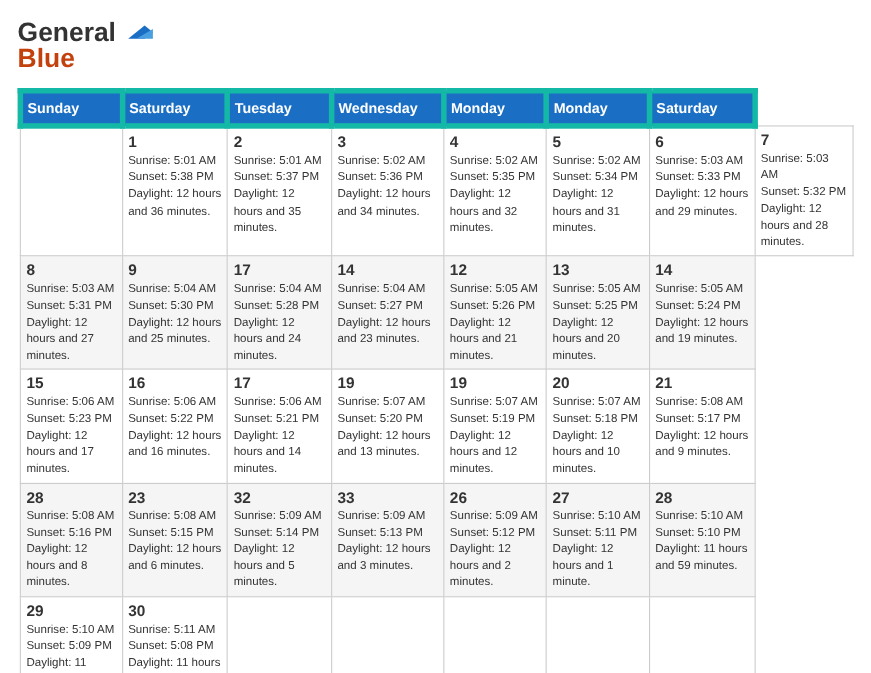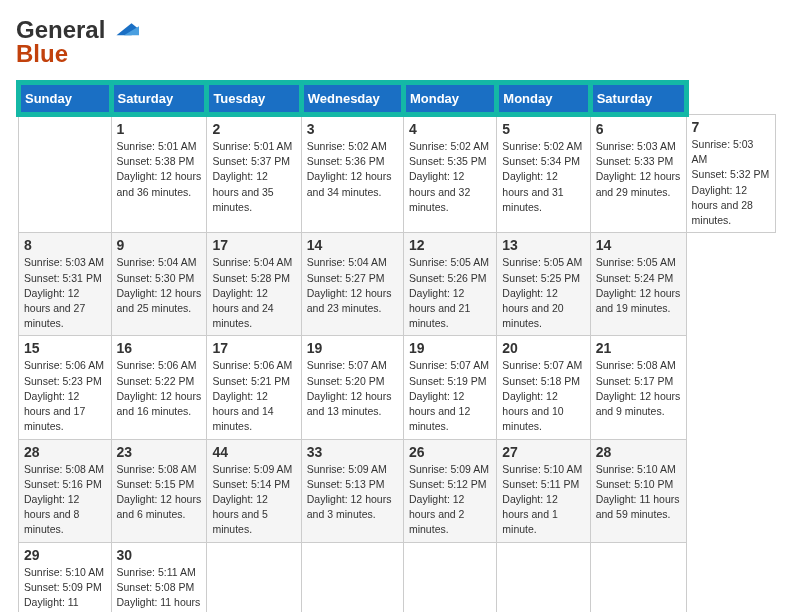--- a/index.html
+++ b/index.html
@@ -214,21 +214,21 @@
       <tr>
         <td>
         <span class="day-num">28</span>
         <span class="day-info">Sunrise: 5:08 AM<br>Sunset: 5:16 PM<br>Daylight: 12 hours and 8 minutes.</span>
       </td>
         <td>
         <span class="day-num">23</span>
         <span class="day-info">Sunrise: 5:08 AM<br>Sunset: 5:15 PM<br>Daylight: 12 hours and 6 minutes.</span>
       </td>
         <td>
-        <span class="day-num">44</span>
+        <span class="day-num">32</span>
         <span class="day-info">Sunrise: 5:09 AM<br>Sunset: 5:14 PM<br>Daylight: 12 hours and 5 minutes.</span>
       </td>
         <td>
         <span class="day-num">33</span>
         <span class="day-info">Sunrise: 5:09 AM<br>Sunset: 5:13 PM<br>Daylight: 12 hours and 3 minutes.</span>
       </td>
         <td>
         <span class="day-num">26</span>
         <span class="day-info">Sunrise: 5:09 AM<br>Sunset: 5:12 PM<br>Daylight: 12 hours and 2 minutes.</span>
       </td>

